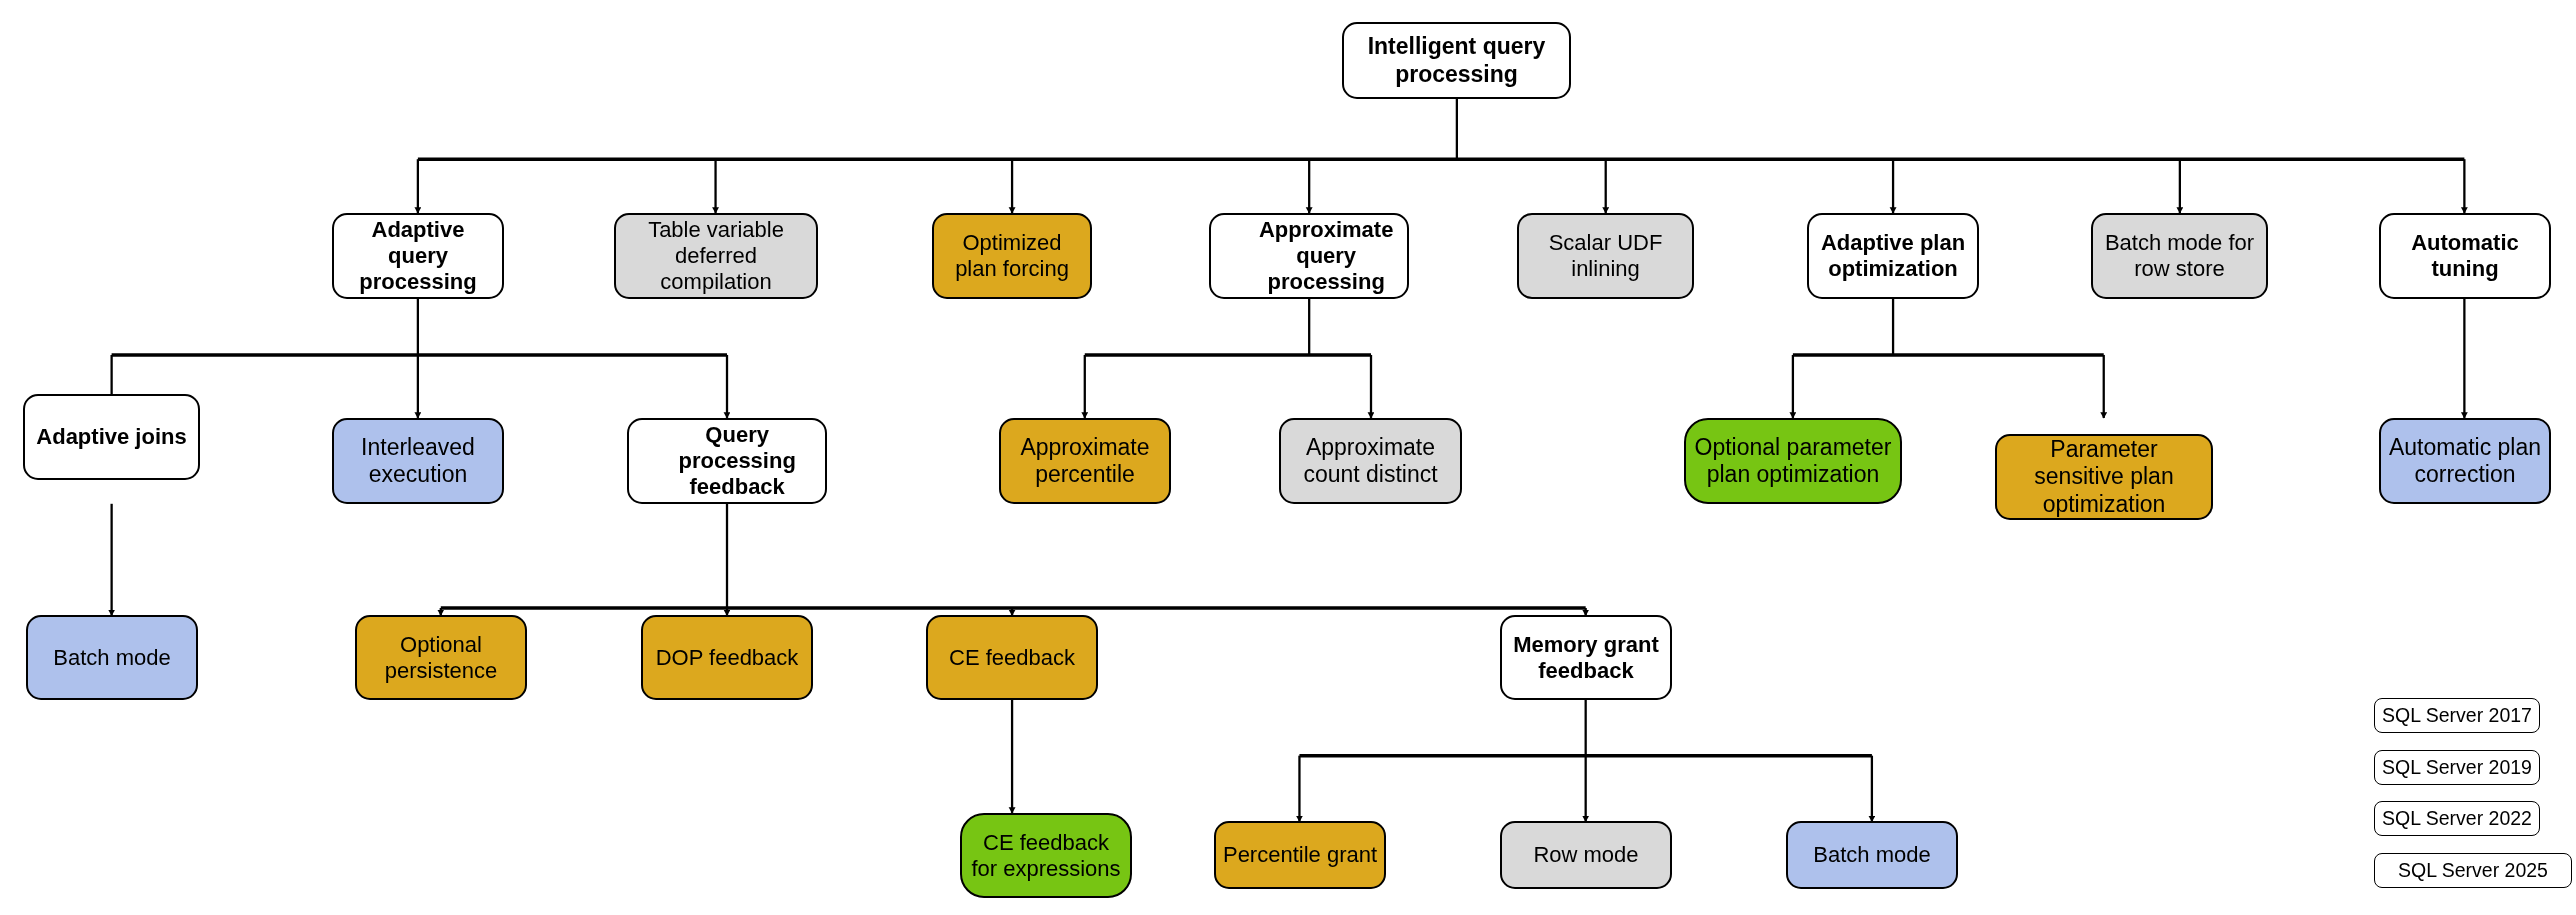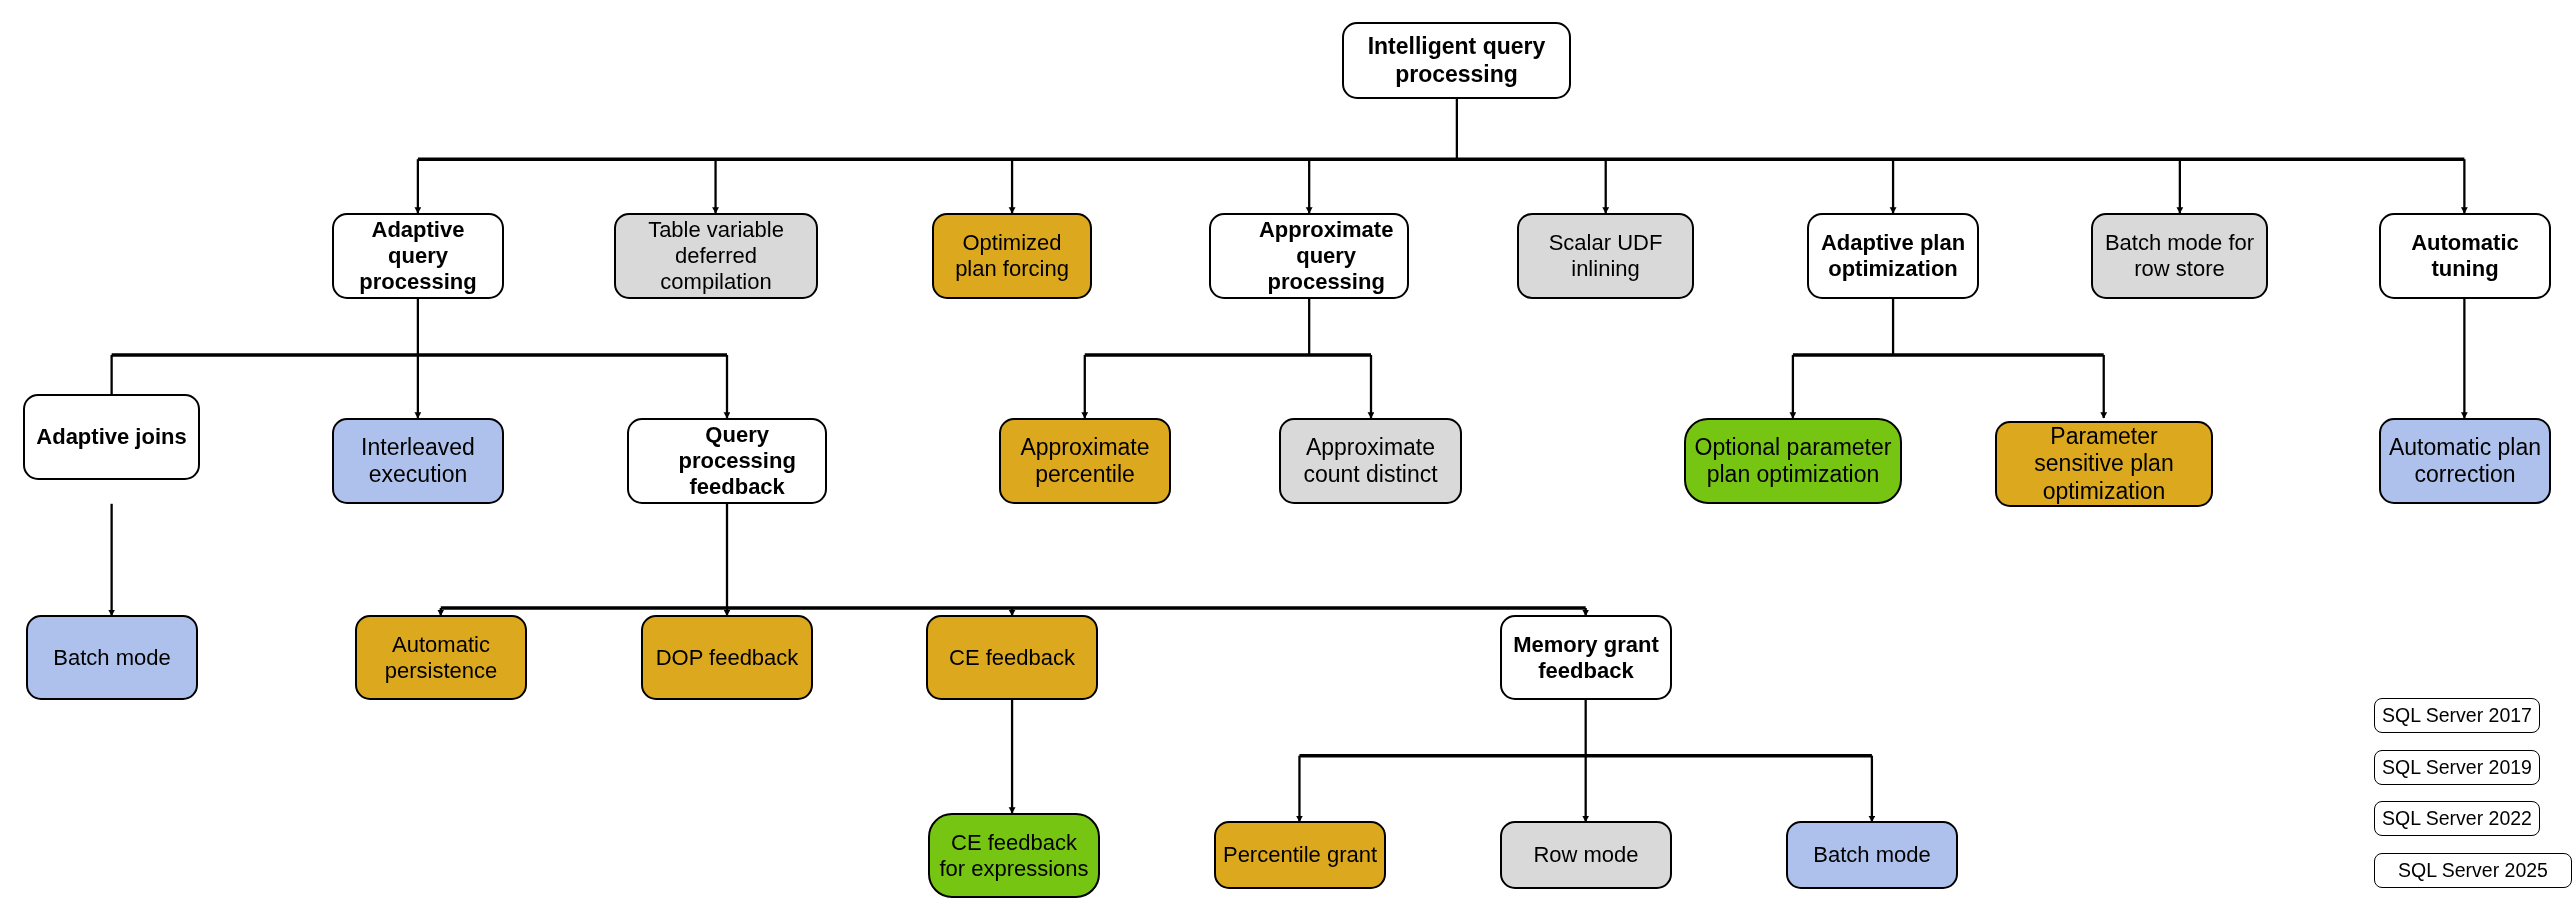--- a/index.html
+++ b/index.html
@@ -97,30 +97,30 @@
   <div class="node l1 fill-white" style="left:1807px;top:213px;width:172px;height:86px;">Adaptive plan optimization</div>
   <div class="node l1p fill-grey" style="left:2091px;top:213px;width:177px;height:86px;">Batch mode for row store</div>
   <div class="node l1 fill-white" style="left:2379px;top:213px;width:172px;height:86px;">Automatic tuning</div>
 
   <div class="node l2b fill-white" style="left:23px;top:394px;width:177px;height:86px;">Adaptive joins</div>
   <div class="node l2 fill-blue" style="left:332px;top:418px;width:172px;height:86px;">Interleaved execution</div>
   <div class="node l2b fill-white" style="left:627px;top:418px;width:200px;height:86px;padding-left:26px;">Query processing feedback</div>
   <div class="node l2 fill-orange" style="left:999px;top:418px;width:172px;height:86px;">Approximate percentile</div>
   <div class="node l2 fill-grey" style="left:1279px;top:418px;width:183px;height:86px;">Approximate count distinct</div>
   <div class="node l2 fill-green" style="left:1684px;top:418px;width:218px;height:86px;">Optional parameter plan optimization</div>
-  <div class="node l2 fill-orange" style="left:1995px;top:421px;width:218px;height:86px;">Parameter sensitive plan optimization</div>
+  <div class="node l2 fill-orange" style="left:1995px;top:434px;width:218px;height:86px;">Parameter sensitive plan optimization</div>
   <div class="node l2 fill-blue" style="left:2379px;top:418px;width:172px;height:86px;">Automatic plan correction</div>
 
   <div class="node l3 fill-blue" style="left:26px;top:615px;width:172px;height:85px;">Batch mode</div>
-  <div class="node l3 fill-orange" style="left:355px;top:615px;width:172px;height:85px;">Automatic persistence</div>
+  <div class="node l3 fill-orange" style="left:355px;top:615px;width:172px;height:85px;">Optional persistence</div>
   <div class="node l3 fill-orange" style="left:641px;top:615px;width:172px;height:85px;">DOP feedback</div>
   <div class="node l3 fill-orange" style="left:926px;top:615px;width:172px;height:85px;">CE feedback</div>
   <div class="node l3b fill-white" style="left:1500px;top:615px;width:172px;height:85px;">Memory grant feedback</div>
 
-  <div class="node l3 fill-green" style="left:928px;top:813px;width:172px;height:85px;">CE feedback for expressions</div>
+  <div class="node l3 fill-green" style="left:960px;top:813px;width:172px;height:85px;">CE feedback for expressions</div>
   <div class="node l3 fill-orange" style="left:1214px;top:821px;width:172px;height:68px;">Percentile grant</div>
   <div class="node l3 fill-grey" style="left:1500px;top:821px;width:172px;height:68px;">Row mode</div>
   <div class="node l3 fill-blue" style="left:1786px;top:821px;width:172px;height:68px;">Batch mode</div>
 
   <div class="legend-item fill-blue" style="left:2374px;top:698px;width:166px;height:35px;">SQL Server 2017</div>
   <div class="legend-item fill-grey" style="left:2374px;top:750px;width:166px;height:35px;">SQL Server 2019</div>
   <div class="legend-item fill-orange" style="left:2374px;top:801px;width:166px;height:35px;">SQL Server 2022</div>
   <div class="legend-item fill-green" style="left:2374px;top:853px;width:198px;height:35px;">SQL Server 2025</div>
 
 </div>

